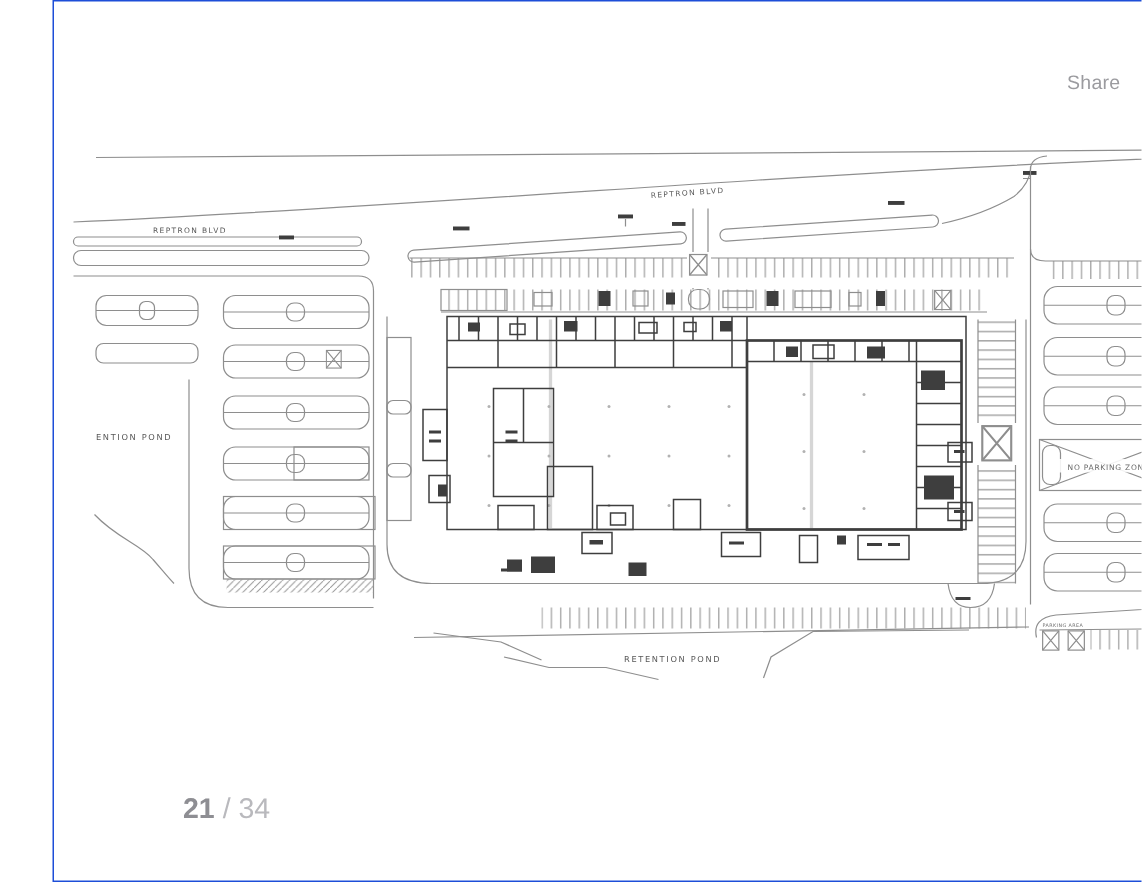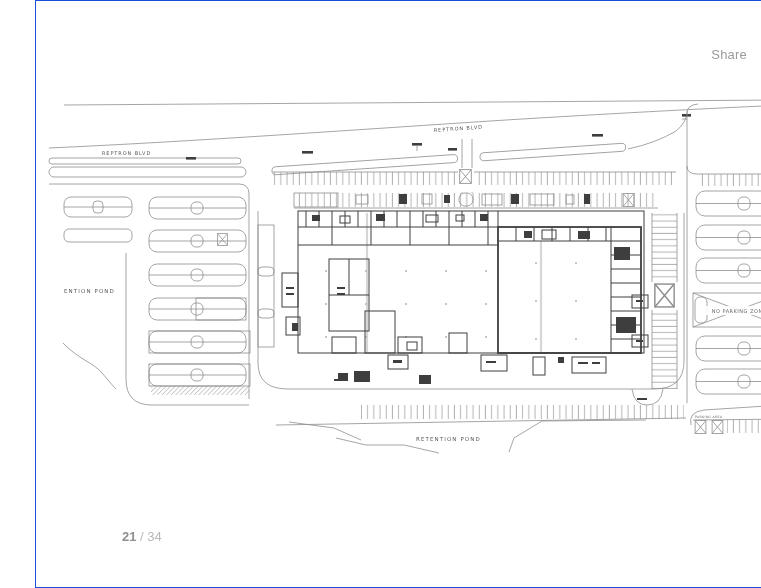--- a/index.html
+++ b/index.html
@@ -7,21 +7,21 @@
     position:relative;width:759px;height:586px;background:#fff;
     border:1px solid #1d4ed8;overflow:hidden;
     font-family:"Liberation Sans",sans-serif;
     margin-left:35px;
   }
   .share{
     position:absolute;top:46px;right:48px;font-size:13px;color:#9b9b9f;
     cursor:pointer;letter-spacing:.2px;
   }
   .pagenum{
-    position:absolute;left:86px;top:528px;font-size:13px;color:#b9b9bd;
+    position:absolute;left:86px;top:528px;font-size:19px;color:#b9b9bd;
   }
   .pagenum .cur{color:#8e8e93;font-weight:bold;}
   svg{position:absolute;left:0;top:0;}
   .s1{stroke:#8e8e8e;fill:none;stroke-width:.8;}
   .s2{stroke:#3e3e3e;fill:none;stroke-width:1;}
   .s3{stroke:#3e3e3e;fill:none;stroke-width:1.8;}
   .fd{fill:#3e3e3e;stroke:none;}
   .gw{stroke:#d6d6d6;fill:none;stroke-width:2.2;}
   text.lbl{font-family:"DejaVu Sans",sans-serif;font-size:5px;fill:#585858;letter-spacing:.9px;}
   text.lbl2{font-family:"DejaVu Sans",sans-serif;font-size:5.5px;fill:#585858;letter-spacing:1.1px;}

